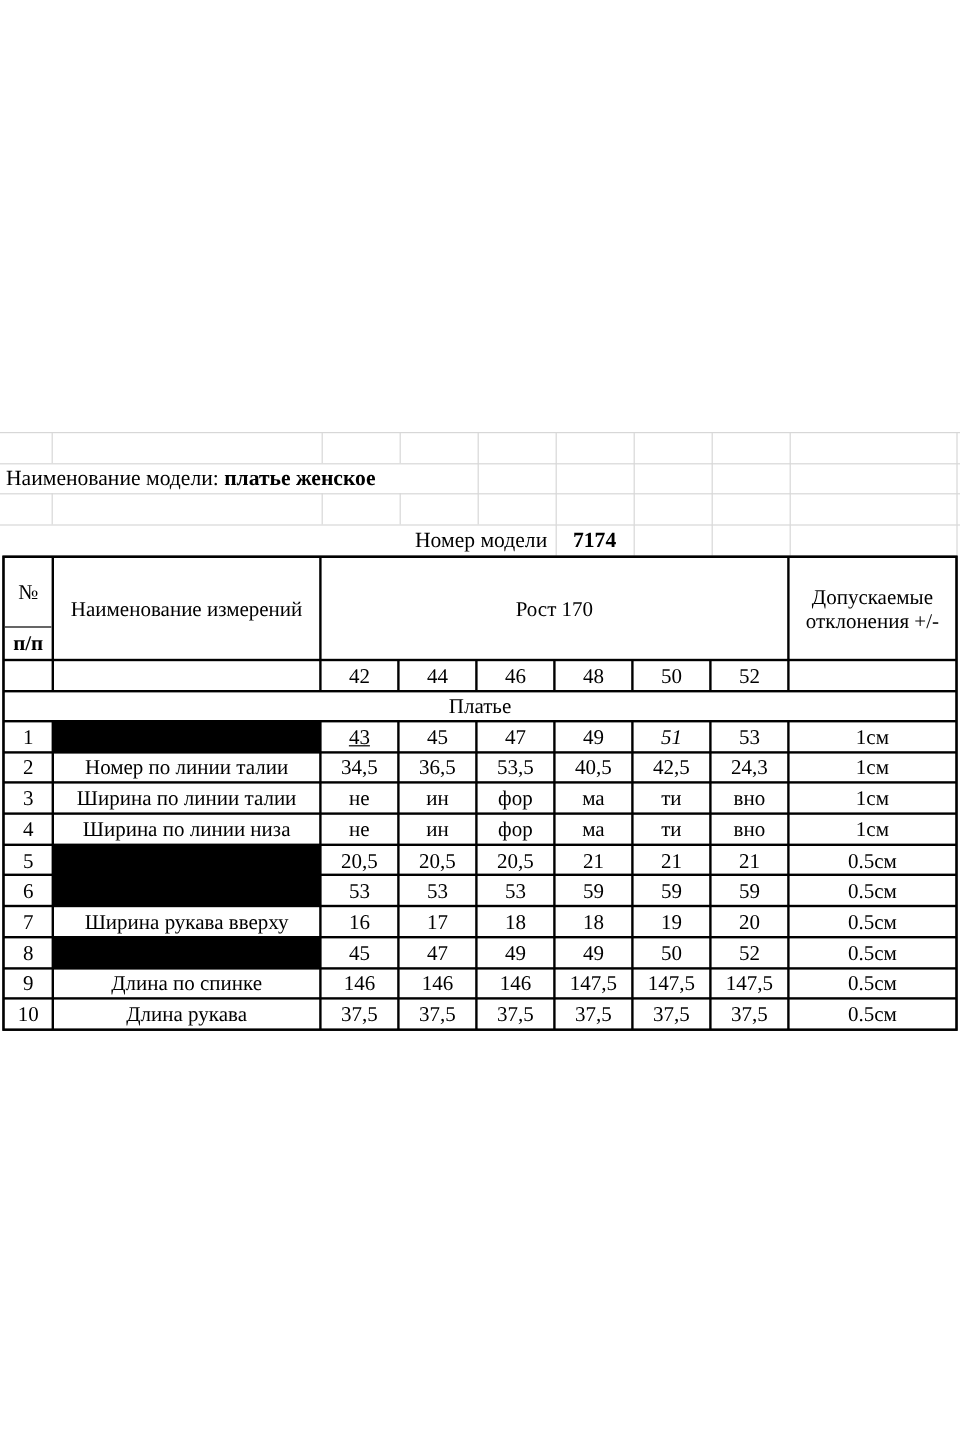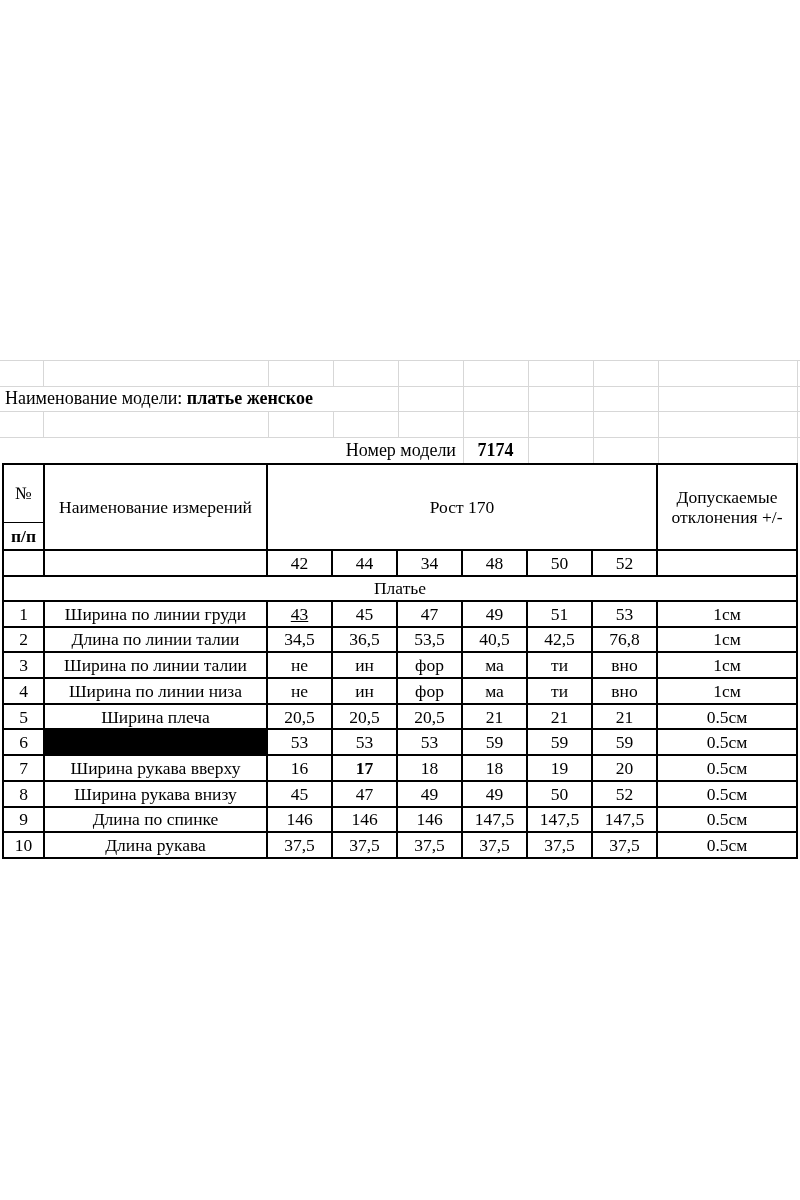--- a/index.html
+++ b/index.html
@@ -88,88 +88,85 @@
       <div>отклонения +/-</div>
     </div>
 
     <div class="cell" style="grid-area:2/1/3/2;"></div>
     <div class="cell" style="grid-area:2/2/3/3;"></div>
     <div class="cell" style="grid-area:2/9/3/10;"></div>
 
     <div class="cell" style="grid-area:3/1/4/10;">Платье</div>
   <div class="cell" style="grid-area: 2 / 3 / 3 / 4;">42</div>
       <div class="cell" style="grid-area: 2 / 4 / 3 / 5;">44</div>
-      <div class="cell" style="grid-area: 2 / 5 / 3 / 6;">34</div>
+      <div class="cell" style="grid-area: 2 / 5 / 3 / 6;">46</div>
       <div class="cell" style="grid-area: 2 / 6 / 3 / 7;">48</div>
       <div class="cell" style="grid-area: 2 / 7 / 3 / 8;">50</div>
       <div class="cell" style="grid-area: 2 / 8 / 3 / 9;">52</div>
       <div class="cell" style="grid-area: 4 / 1 / 5 / 2;">1</div>
-      <div class="cell" style="grid-area: 4 / 2 / 5 / 3;">Ширина по линии груди</div>
       <div class="cell" style="grid-area: 4 / 3 / 5 / 4; text-decoration: underline;">43</div>
       <div class="cell" style="grid-area: 4 / 4 / 5 / 5;">45</div>
       <div class="cell" style="grid-area: 4 / 5 / 5 / 6;">47</div>
       <div class="cell" style="grid-area: 4 / 6 / 5 / 7;">49</div>
-      <div class="cell" style="grid-area: 4 / 7 / 5 / 8;">51</div>
+      <div class="cell" style="grid-area: 4 / 7 / 5 / 8; font-style: italic;">51</div>
       <div class="cell" style="grid-area: 4 / 8 / 5 / 9;">53</div>
       <div class="cell" style="grid-area: 4 / 9 / 5 / 10;">1см</div>
       <div class="cell" style="grid-area: 5 / 1 / 6 / 2;">2</div>
-      <div class="cell" style="grid-area: 5 / 2 / 6 / 3;">Длина по линии талии</div>
+      <div class="cell" style="grid-area: 5 / 2 / 6 / 3;">Номер по линии талии</div>
       <div class="cell" style="grid-area: 5 / 3 / 6 / 4;">34,5</div>
       <div class="cell" style="grid-area: 5 / 4 / 6 / 5;">36,5</div>
       <div class="cell" style="grid-area: 5 / 5 / 6 / 6;">53,5</div>
       <div class="cell" style="grid-area: 5 / 6 / 6 / 7;">40,5</div>
       <div class="cell" style="grid-area: 5 / 7 / 6 / 8;">42,5</div>
-      <div class="cell" style="grid-area: 5 / 8 / 6 / 9;">76,8</div>
+      <div class="cell" style="grid-area: 5 / 8 / 6 / 9;">24,3</div>
       <div class="cell" style="grid-area: 5 / 9 / 6 / 10;">1см</div>
       <div class="cell" style="grid-area: 6 / 1 / 7 / 2;">3</div>
       <div class="cell" style="grid-area: 6 / 2 / 7 / 3;">Ширина по линии талии</div>
       <div class="cell" style="grid-area: 6 / 3 / 7 / 4;">не</div>
       <div class="cell" style="grid-area: 6 / 4 / 7 / 5;">ин</div>
       <div class="cell" style="grid-area: 6 / 5 / 7 / 6;">фор</div>
       <div class="cell" style="grid-area: 6 / 6 / 7 / 7;">ма</div>
       <div class="cell" style="grid-area: 6 / 7 / 7 / 8;">ти</div>
       <div class="cell" style="grid-area: 6 / 8 / 7 / 9;">вно</div>
       <div class="cell" style="grid-area: 6 / 9 / 7 / 10;">1см</div>
       <div class="cell" style="grid-area: 7 / 1 / 8 / 2;">4</div>
       <div class="cell" style="grid-area: 7 / 2 / 8 / 3;">Ширина по линии низа</div>
       <div class="cell" style="grid-area: 7 / 3 / 8 / 4;">не</div>
       <div class="cell" style="grid-area: 7 / 4 / 8 / 5;">ин</div>
       <div class="cell" style="grid-area: 7 / 5 / 8 / 6;">фор</div>
       <div class="cell" style="grid-area: 7 / 6 / 8 / 7;">ма</div>
       <div class="cell" style="grid-area: 7 / 7 / 8 / 8;">ти</div>
       <div class="cell" style="grid-area: 7 / 8 / 8 / 9;">вно</div>
       <div class="cell" style="grid-area: 7 / 9 / 8 / 10;">1см</div>
       <div class="cell" style="grid-area: 8 / 1 / 9 / 2;">5</div>
-      <div class="cell" style="grid-area: 8 / 2 / 9 / 3;">Ширина плеча</div>
       <div class="cell" style="grid-area: 8 / 3 / 9 / 4;">20,5</div>
       <div class="cell" style="grid-area: 8 / 4 / 9 / 5;">20,5</div>
       <div class="cell" style="grid-area: 8 / 5 / 9 / 6;">20,5</div>
       <div class="cell" style="grid-area: 8 / 6 / 9 / 7;">21</div>
       <div class="cell" style="grid-area: 8 / 7 / 9 / 8;">21</div>
       <div class="cell" style="grid-area: 8 / 8 / 9 / 9;">21</div>
       <div class="cell" style="grid-area: 8 / 9 / 9 / 10;">0.5см</div>
       <div class="cell" style="grid-area: 9 / 1 / 10 / 2;">6</div>
       <div class="cell" style="grid-area: 9 / 3 / 10 / 4;">53</div>
       <div class="cell" style="grid-area: 9 / 4 / 10 / 5;">53</div>
       <div class="cell" style="grid-area: 9 / 5 / 10 / 6;">53</div>
       <div class="cell" style="grid-area: 9 / 6 / 10 / 7;">59</div>
       <div class="cell" style="grid-area: 9 / 7 / 10 / 8;">59</div>
       <div class="cell" style="grid-area: 9 / 8 / 10 / 9;">59</div>
       <div class="cell" style="grid-area: 9 / 9 / 10 / 10;">0.5см</div>
       <div class="cell" style="grid-area: 10 / 1 / 11 / 2;">7</div>
       <div class="cell" style="grid-area: 10 / 2 / 11 / 3;">Ширина рукава вверху</div>
       <div class="cell" style="grid-area: 10 / 3 / 11 / 4;">16</div>
-      <div class="cell" style="grid-area: 10 / 4 / 11 / 5; font-weight: bold;">17</div>
+      <div class="cell" style="grid-area: 10 / 4 / 11 / 5;">17</div>
       <div class="cell" style="grid-area: 10 / 5 / 11 / 6;">18</div>
       <div class="cell" style="grid-area: 10 / 6 / 11 / 7;">18</div>
       <div class="cell" style="grid-area: 10 / 7 / 11 / 8;">19</div>
       <div class="cell" style="grid-area: 10 / 8 / 11 / 9;">20</div>
       <div class="cell" style="grid-area: 10 / 9 / 11 / 10;">0.5см</div>
       <div class="cell" style="grid-area: 11 / 1 / 12 / 2;">8</div>
-      <div class="cell" style="grid-area: 11 / 2 / 12 / 3;">Ширина рукава внизу</div>
       <div class="cell" style="grid-area: 11 / 3 / 12 / 4;">45</div>
       <div class="cell" style="grid-area: 11 / 4 / 12 / 5;">47</div>
       <div class="cell" style="grid-area: 11 / 5 / 12 / 6;">49</div>
       <div class="cell" style="grid-area: 11 / 6 / 12 / 7;">49</div>
       <div class="cell" style="grid-area: 11 / 7 / 12 / 8;">50</div>
       <div class="cell" style="grid-area: 11 / 8 / 12 / 9;">52</div>
       <div class="cell" style="grid-area: 11 / 9 / 12 / 10;">0.5см</div>
       <div class="cell" style="grid-area: 12 / 1 / 13 / 2;">9</div>
       <div class="cell" style="grid-area: 12 / 2 / 13 / 3;">Длина по спинке</div>
       <div class="cell" style="grid-area: 12 / 3 / 13 / 4;">146</div>

